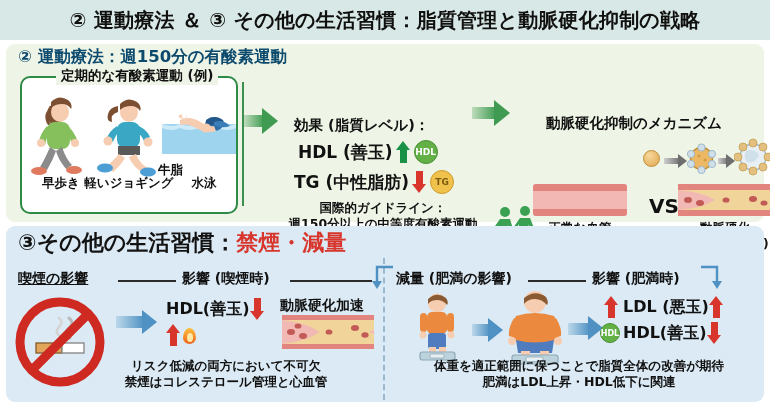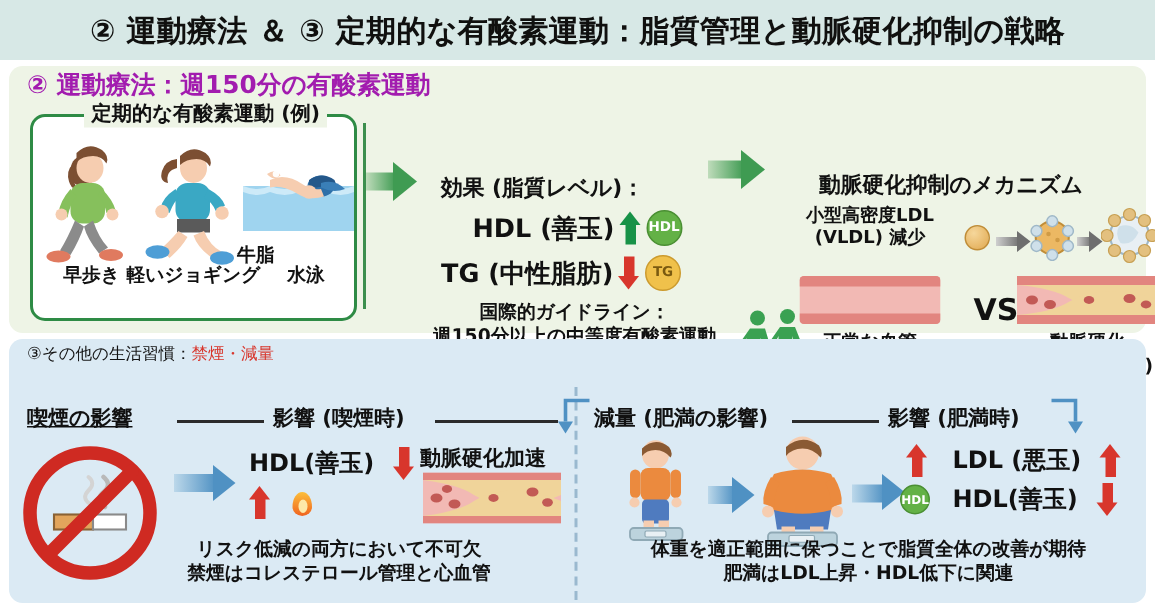--- a/index.html
+++ b/index.html
@@ -22,21 +22,21 @@
     white-space: nowrap;
   }
 
   
   .sec2 {
     position: absolute; left: 6px; top: 44px; width: 758px; height: 178px;
     background: #eef4e6; border-radius: 9px;
   }
   .sec2-head {
     position: absolute; left: 12px; top: 2px;
-    font-size: 16.5px; font-weight: 700; color: #a21caf; white-space: nowrap;
+    font-size: 16.5px; font-weight: 700; color: #0c4a6e; white-space: nowrap;
   }
 
   
   .ex-box {
     position: absolute; left: 14px; top: 32px; width: 218px; height: 138px;
     border: 2.5px solid #2e8b45; border-radius: 10px; background: #ffffff;
   }
   .ex-box-title {
     position: absolute; left: 34px; top: -11px;
     background: #eef4e6; padding: 0 5px;
@@ -63,21 +63,21 @@
     border-top: 13px solid transparent; border-bottom: 13px solid transparent;
     border-left: 16px solid #3f9b52; }
 
   
   .eff-title {
     position: absolute; left: 288px; top: 72px;
     font-size: 14.5px; font-weight: 700; color: #111; white-space: nowrap;
   }
   .eff-row { position: absolute; display: flex; align-items: center; gap: 3px; white-space: nowrap; }
   .eff-row .lbl { font-size: 17px; font-weight: 700; color: #111; }
-  .r-hdl { left: 309px; top: 96px; }
+  .r-hdl { left: 292px; top: 96px; }
   .r-tg  { left: 288px; top: 126px; }
 
   .ar-up, .ar-dn { position: relative; width: 15px; height: 22px; display: inline-block; }
   .ar-up::before { content:""; position:absolute; left:4px; top:7px; width:7px; height:15px; background:#179247; }
   .ar-up::after  { content:""; position:absolute; left:0; top:0; width:0; height:0;
     border-left:7.5px solid transparent; border-right:7.5px solid transparent; border-bottom:9px solid #179247; }
   .ar-dn::before { content:""; position:absolute; left:4px; top:0; width:7px; height:15px; background:#d8362c; }
   .ar-dn::after  { content:""; position:absolute; left:0; bottom:0; width:0; height:0;
     border-left:7.5px solid transparent; border-right:7.5px solid transparent; border-top:9px solid #d8362c; }
   .ar-up.red::before { background:#d8362c; } .ar-up.red::after { border-bottom-color:#d8362c; }
@@ -133,59 +133,59 @@
 
   .walkers { position: absolute; left: 488px; top: 162px; }
 
   
   .sec3 {
     position: absolute; left: 6px; top: 226px; width: 758px; height: 176px;
     background: #dbeaf4; border-radius: 9px;
   }
   .sec3-head {
     position: absolute; left: 12px; top: 2px;
-    font-size: 11px; font-weight: 400; color: #131313; white-space: nowrap;
+    font-size: 22px; font-weight: 700; color: #131313; white-space: nowrap;
   }
   .sec3-head .accent { color: #d8362c; }
 
   .dash-div {
     position: absolute; left: 383px; top: 258px; width: 0;
     height: 142px; border-left: 2px dashed #9ab9cf;
   }
 
   .sub-head { position: absolute; font-size: 14px; font-weight: 700; color: #111; white-space: nowrap; }
   .hrule { position: absolute; height: 2px; background: #2b2b2b; }
 
   .no-smoke { position: absolute; left: 12px; top: 294px; width: 96px; height: 96px; }
   .blue-arrow { position: absolute; }
   .blue-arrow .shaft { position:absolute; left:0; top:6px; height:12px; background:linear-gradient(90deg,#bcd8ea,#4f91c3); }
   .blue-arrow .head { position:absolute; top:0; width:0; height:0;
     border-top:12px solid transparent; border-bottom:12px solid transparent; border-left:15px solid #4f91c3; }
 
-  .smk-row { position: absolute; display:flex; align-items:center; gap:12px; white-space:nowrap; }
+  .smk-row { position: absolute; display:flex; align-items:center; gap:0; white-space:nowrap; }
   .smk-row .lbl { font-size: 16px; font-weight: 700; color: #111; }
   .flame { width:17px; height:20px; position:relative; }
   .flame::before { content:""; position:absolute; left:2px; top:3px; width:13px; height:16px;
     border-radius: 50% 50% 50% 50% / 62% 62% 38% 38%;
     background: linear-gradient(180deg,#fcbf3b,#f0631f); }
   .flame::after { content:""; position:absolute; left:5.5px; top:8px; width:6px; height:9px;
     border-radius:50%; background:#fde9a8; }
 
   .plaque-title { position:absolute; left: 280px; top: 297px; font-size:14px; font-weight:700; color:#111; white-space:nowrap; }
   .bottom-note { position:absolute; font-size:12.5px; font-weight:700; color:#111; line-height:1.3; text-align:center; }
 
   .scale-fig { position: absolute; }
 </style>
 </head>
 <body>
 
 <div class="page">
 
   <div class="title-bar">
-    <div class="title-text">② 運動療法 ＆ ③ 定期的な有酸素運動：脂質管理と動脈硬化抑制の戦略</div>
+    <div class="title-text">② 運動療法 ＆ ③ その他の生活習慣：脂質管理と動脈硬化抑制の戦略</div>
   </div>
 
   <div class="sec2">
     <div class="sec2-head">② 運動療法：週150分の有酸素運動</div>
 
     <div class="ex-box">
       <div class="ex-box-title">定期的な有酸素運動 (例)</div>
 
       <svg class="scale-fig" style="left:8px; top:14px;" width="62" height="86" viewBox="0 0 62 86">
         <path d="M26 12 q-8 0 -9 9 q-1 9 6 11 q8 2 10 -7 q2 -9 -7 -13z" fill="#7c4f32"></path>
@@ -275,24 +275,20 @@
     </div>
 
     <svg class="walkers" width="46" height="40" viewBox="0 0 46 40">
       <circle cx="11" cy="6" r="5" fill="#3aa152"></circle>
       <path d="M6 13 h10 l3 10 h-5 l-1 -4 v7 l4 12 h-4 l-5 -11 l-4 11 h-4 l4 -13 v-6 l-1 4 h-4z" fill="#3aa152"></path>
       <circle cx="31" cy="5" r="5" fill="#3aa152"></circle>
       <path d="M26 12 h10 l4 10 h-5 l-1 -4 v7 l4 13 h-4 l-5 -12 l-4 12 h-4 l4 -14 v-6 l-2 4 h-4z" fill="#3aa152"></path>
     </svg>
 
     <div class="mech-title">動脈硬化抑制のメカニズム</div>
-    <div class="mech-sub">
-      <div>小型高密度LDL</div>
-      <div>(VLDL) 減少</div>
-    </div>
 
     <div class="ldl-dot dot-small"></div>
     <div class="gry-arrow" style="left:658px; top:110px; width:24px; height:14px;">
       <div class="shaft" style="width:16px;"></div>
         <div class="head" style="left:14px;"></div>
     </div>
     <svg style="position:absolute; left:680px; top:99px;" width="31" height="31" viewBox="0 0 31 31">
       <circle cx="15.5" cy="15.5" r="11" fill="#ecb863" stroke="#c08d38" stroke-width="1.4"></circle>
       <circle cx="15.5" cy="4.5" r="3.6" fill="#cfe0ea" stroke="#9fb8c8" stroke-width="1"></circle>
       <circle cx="26" cy="11" r="3.6" fill="#cfe0ea" stroke="#9fb8c8" stroke-width="1"></circle>

